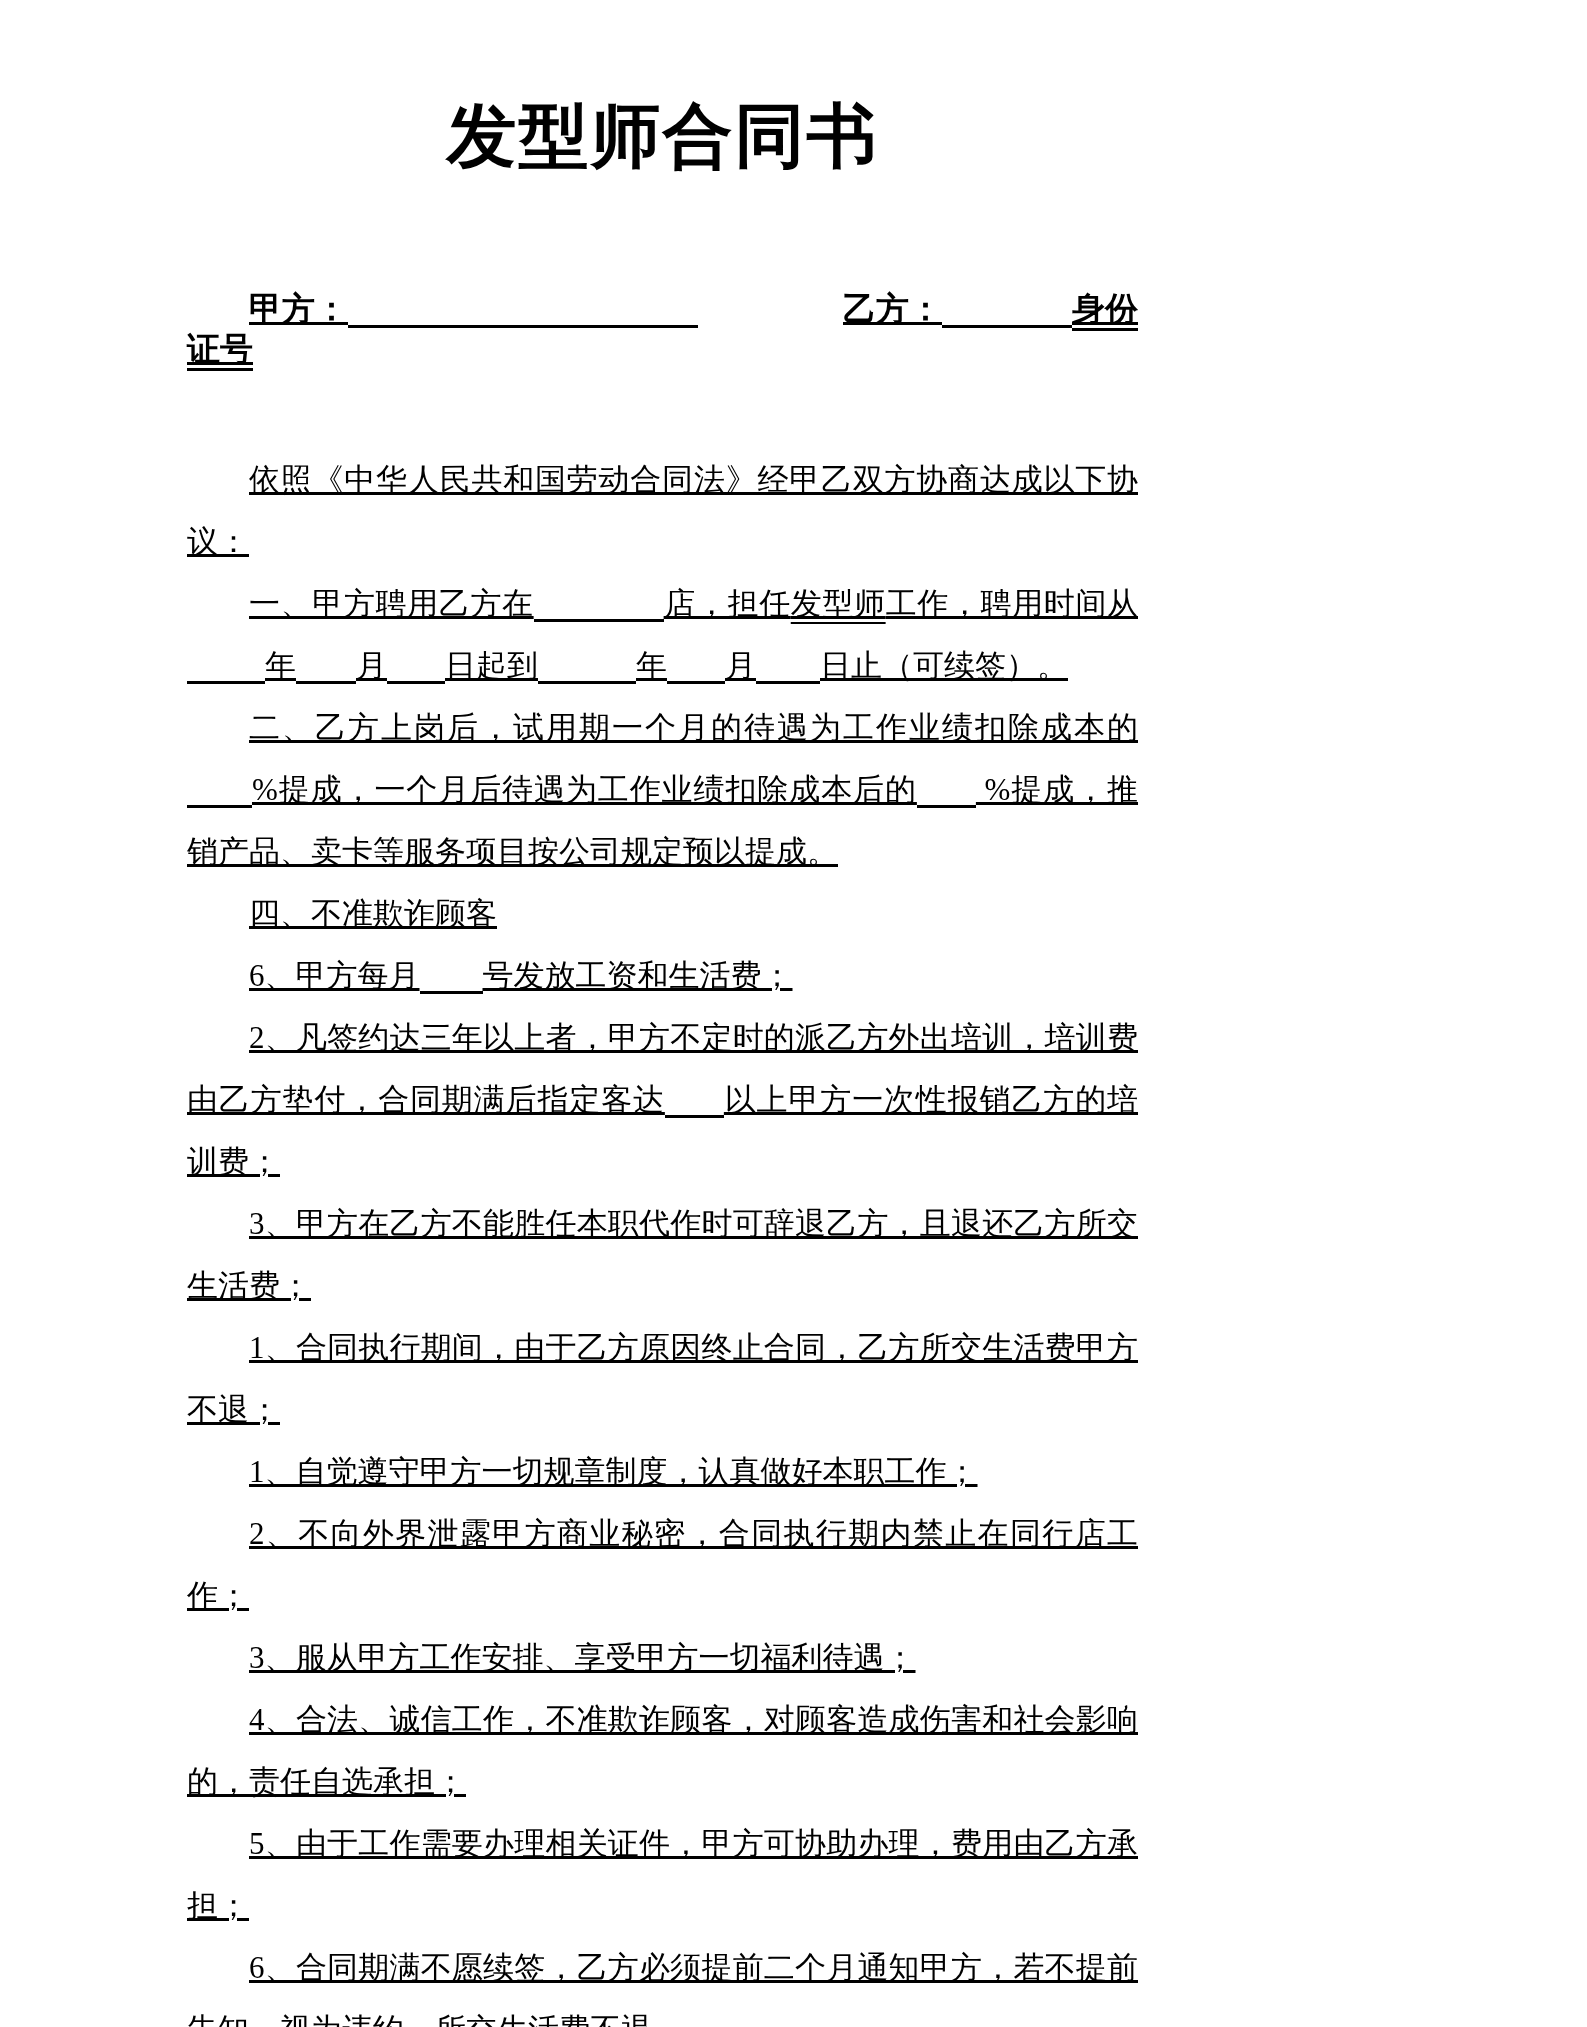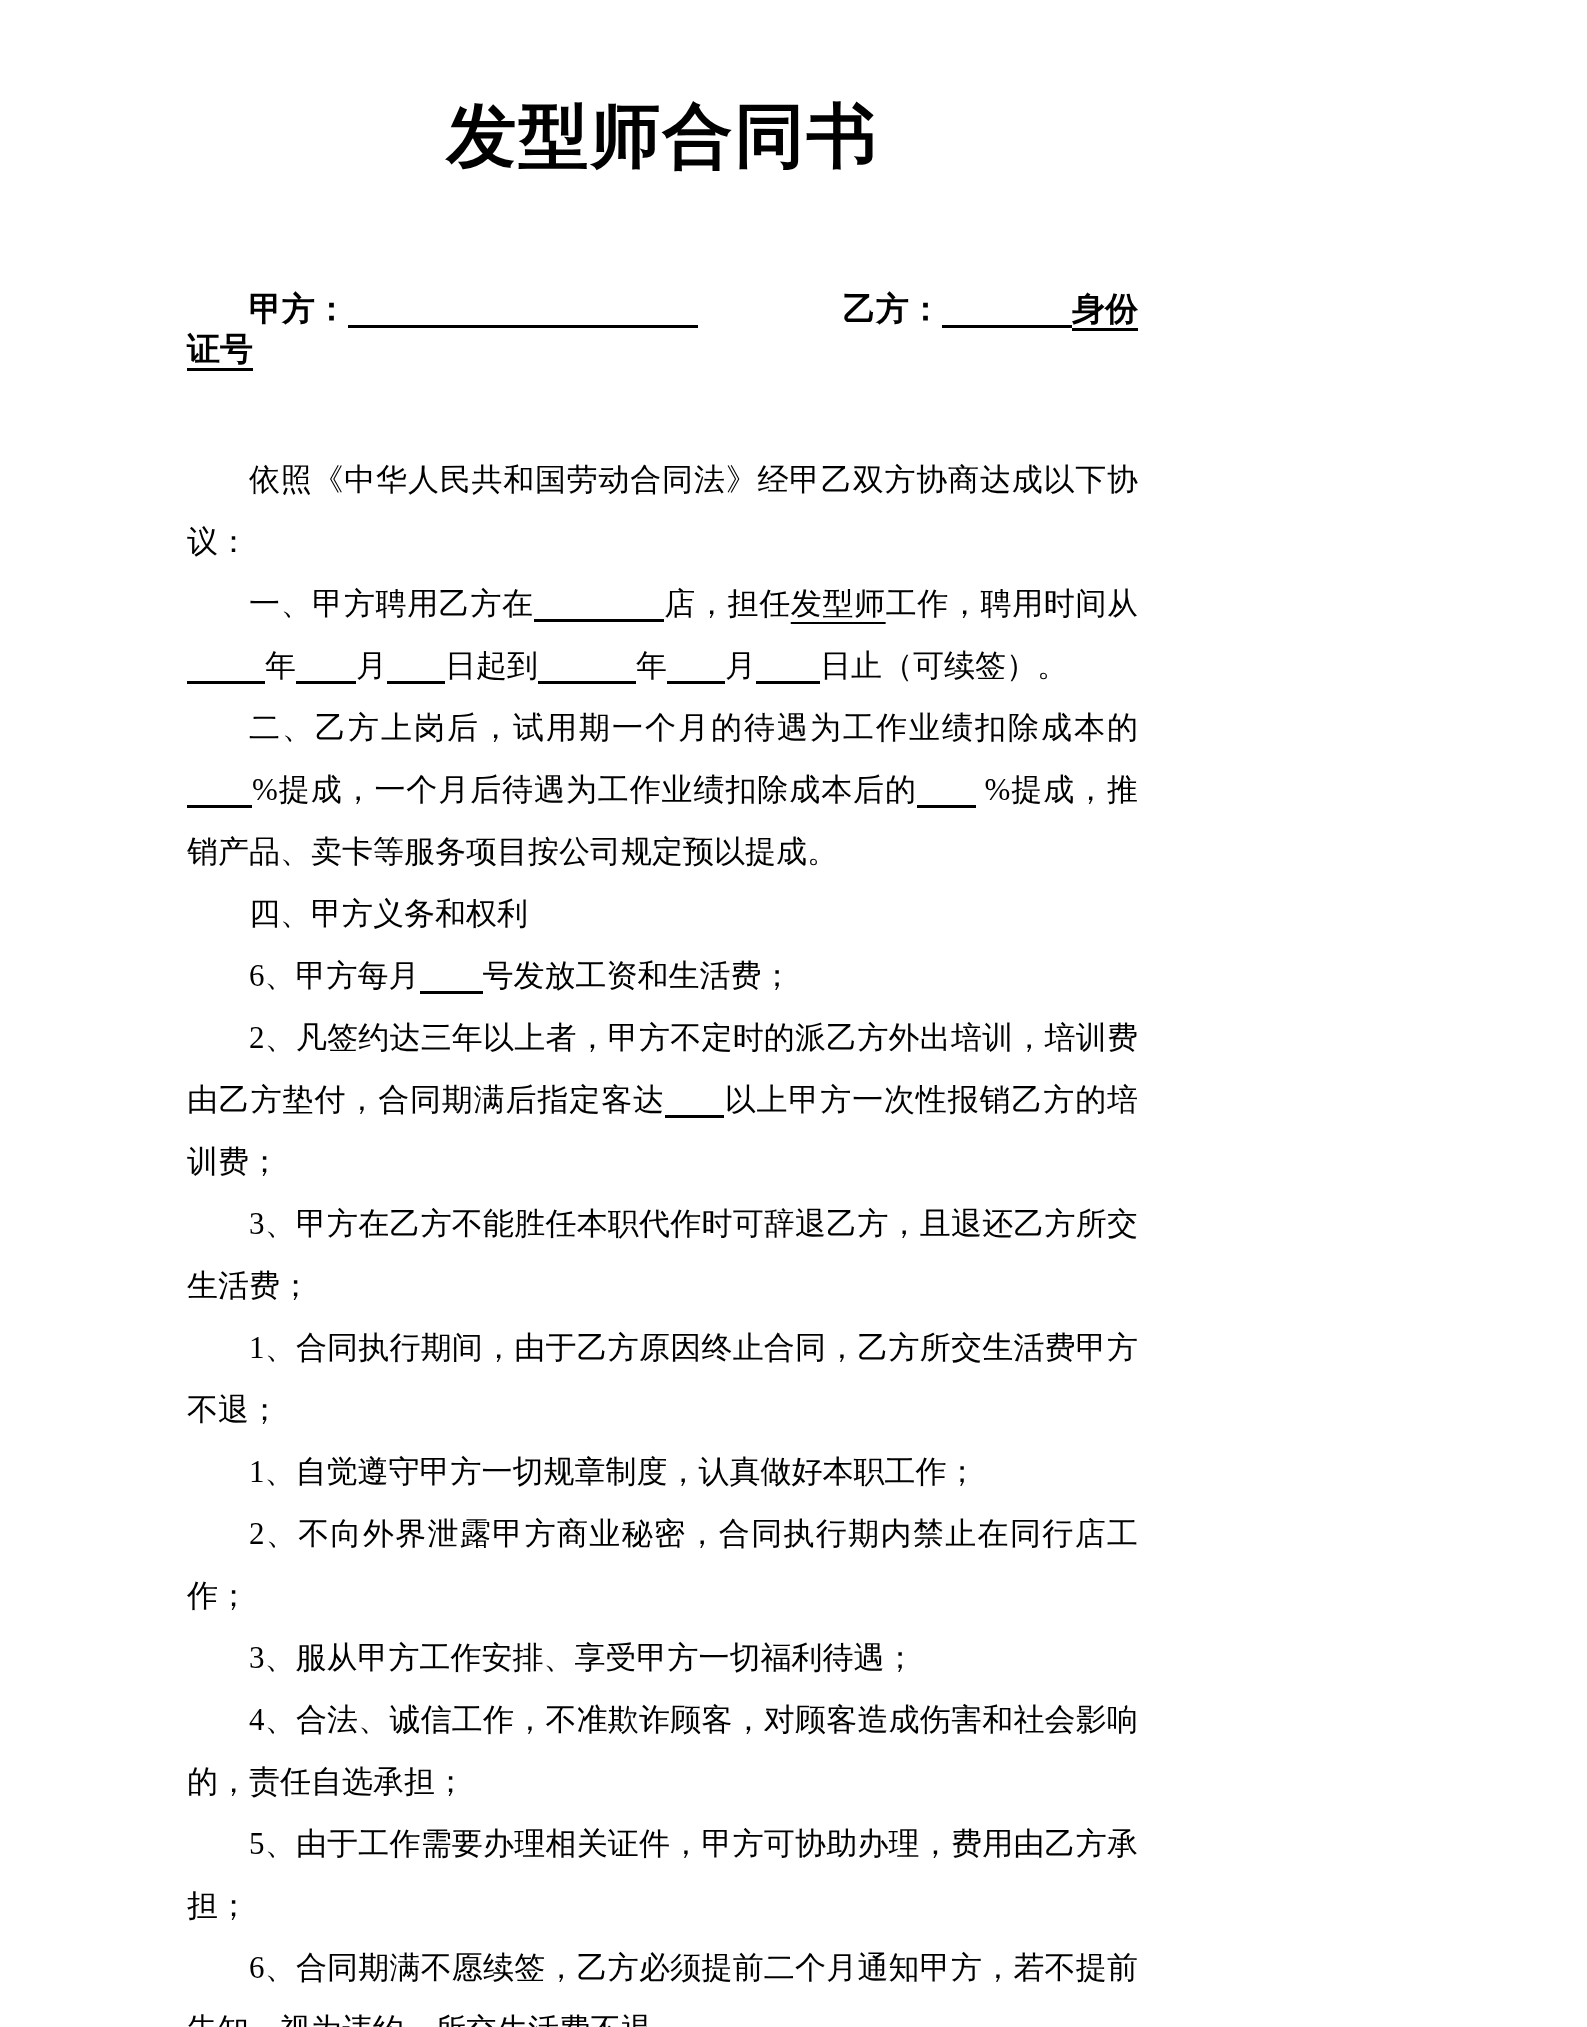--- a/index.html
+++ b/index.html
@@ -27,20 +27,21 @@
       letter-spacing: 2px;
     }
     .doc-body {
       font-size: 31px;
       line-height: 62px;
       text-align: justify;
     }
     .para {
       margin: 0;
       text-indent: 62px;
+      text-decoration: underline;
     }
     .para.party {
       margin: 110px 0 80px 0;
       font-size: 33px;
       font-weight: 700;
       line-height: 40px;
       text-align: left;
     }
     .blank {
       display: inline-block;
@@ -64,21 +65,21 @@
 </head>
 <body>
 
 <div class="page">
   <h1 class="title">发型师合同书</h1>
   <div class="doc-body">
       <p class="para party"><span>甲方：</span><span class="blank" style="width: 350px;"></span><span class="spacer" style="width: 145px;"></span><span>乙方：</span><span class="blank" style="width: 130px;"></span><span class="underlined">身份证号</span></p>
       <p class="para"><span>依照《中华人民共和国劳动合同法》经甲乙双方协商达成以下协议：</span></p>
       <p class="para"><span>一、甲方聘用乙方在</span><span class="blank" style="width: 130px;"></span><span>店，担任</span><span class="underlined">发型师</span><span>工作，聘用时间从</span><span class="blank" style="width: 78px;"></span><span>年</span><span class="blank" style="width: 60px;"></span><span>月</span><span class="blank" style="width: 58px;"></span><span>日起到</span><span class="blank" style="width: 98px;"></span><span>年</span><span class="blank" style="width: 58px;"></span><span>月</span><span class="blank" style="width: 64px;"></span><span>日止（可续签）。</span></p>
       <p class="para"><span>二、乙方上岗后，试用期一个月的待遇为工作业绩扣除成本的</span><span class="blank" style="width: 65px;"></span><span>%提成，一个月后待遇为工作业绩扣除成本后的</span><span class="blank" style="width: 59px;"></span><span> %提成，推销产品、卖卡等服务项目按公司规定预以提成。</span></p>
-      <p class="para"><span>四、甲方义务和权利</span></p>
+      <p class="para"><span>四、不准欺诈顾客</span></p>
       <p class="para"><span>6、甲方每月</span><span class="blank" style="width: 63px;"></span><span>号发放工资和生活费；</span></p>
       <p class="para"><span>2、凡签约达三年以上者，甲方不定时的派乙方外出培训，培训费由乙方垫付，合同期满后指定客达</span><span class="blank" style="width: 59px;"></span><span>以上甲方一次性报销乙方的培训费；</span></p>
       <p class="para"><span>3、甲方在乙方不能胜任本职代作时可辞退乙方，且退还乙方所交生活费；</span></p>
       <p class="para"><span>1、合同执行期间，由于乙方原因终止合同，乙方所交生活费甲方不退；</span></p>
       <p class="para"><span>1、自觉遵守甲方一切规章制度，认真做好本职工作；</span></p>
       <p class="para"><span>2、不向外界泄露甲方商业秘密，合同执行期内禁止在同行店工作；</span></p>
       <p class="para"><span>3、服从甲方工作安排、享受甲方一切福利待遇；</span></p>
       <p class="para"><span>4、合法、诚信工作，不准欺诈顾客，对顾客造成伤害和社会影响的，责任自选承担；</span></p>
       <p class="para"><span>5、由于工作需要办理相关证件，甲方可协助办理，费用由乙方承担；</span></p>
       <p class="para"><span>6、合同期满不愿续签，乙方必须提前二个月通知甲方，若不提前告知，视为违约，所交生活费不退。</span></p>

